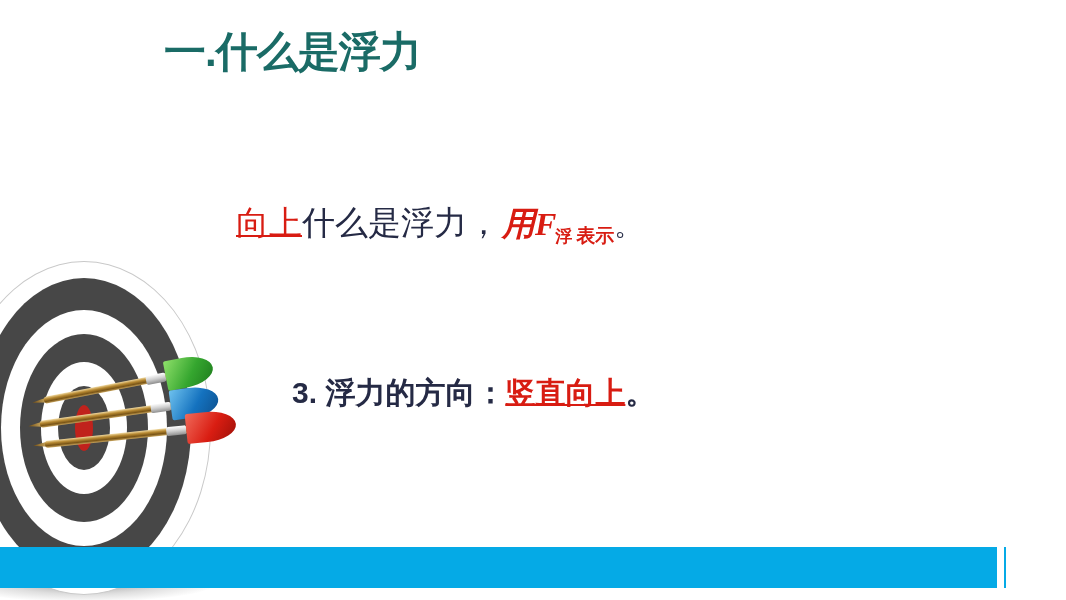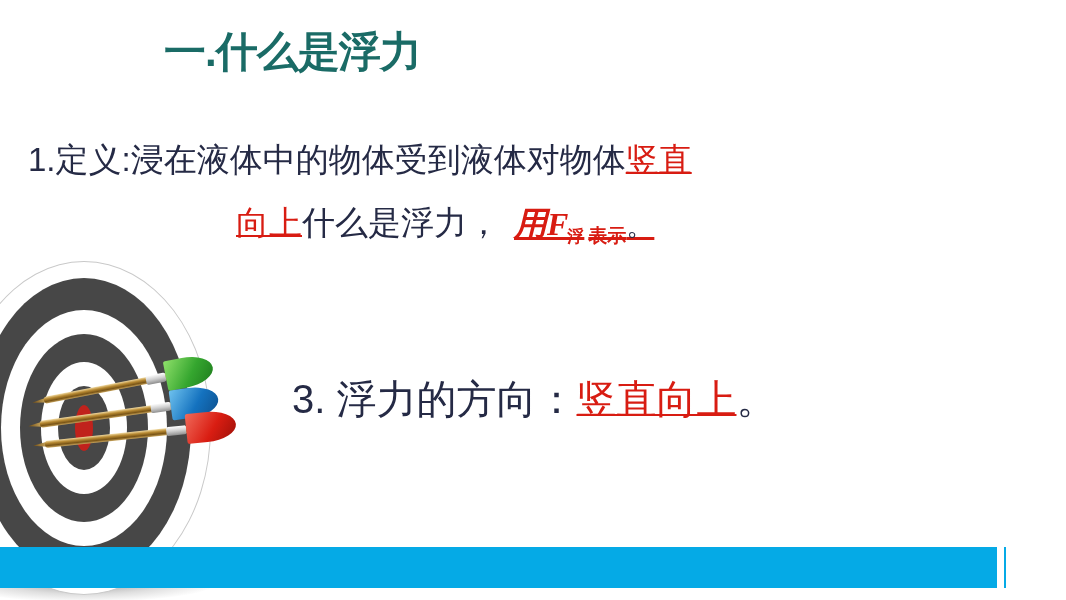--- a/index.html
+++ b/index.html
@@ -41,43 +41,42 @@
     position: absolute;
     white-space: nowrap;
     color: #252a45;
     font-family: "Liberation Sans", "DejaVu Sans", sans-serif;
     font-size: 33px;
     line-height: 1.2;
   }
   #line-1 { left: 28px;  top: 140px; }
   #line-2 { left: 236px; top: 203px; }
   #line-3 { left: 196px; top: 286px; font-size: 31px; }
-  #line-4 { left: 292px; top: 375px; font-size: 40px; }
+  #line-4 { left: 292px; top: 375px; font-size: 30px; font-weight: bold; }
 
   .hl-red {
     color: #d81c12;
   }
   .hl-red-u {
     color: #d81c12;
     text-decoration: underline;
     text-decoration-thickness: 2px;
     text-underline-offset: 1px;
   }
 
   
   .formula {
     display: inline-block;
     color: #d81c12;
     font-weight: bold;
     font-style: italic;
     font-size: 33px;
-    margin-left: 14px;
+    margin-left: 2px;
     position: relative;
     top: 1px;
-    text-decoration: underline;
   }
   .formula .f-italic {
     font-family: "Liberation Serif", "DejaVu Serif", serif;
     font-style: italic;
     font-weight: bold;
     font-size: 32px;
   }
   .formula .f-sub {
     font-size: 17px;
     font-style: normal;
@@ -243,23 +242,20 @@
     <div class="fletch fletch-blue" style="left:132px; width:48px;"></div>
   </div>
 
   <div class="dart" id="dart-red">
     <div class="tip"></div>
     <div class="shaft" style="width:146px;"></div>
     <div class="band" style="left:122px;"></div>
     <div class="fletch fletch-red" style="left:142px; width:50px;"></div>
   </div>
 
-  <div class="body-line" id="line-1">
-    <span>1.</span><span>定义</span><span>:</span><span>浸在液体中的物体受到液体对物体</span><span class="hl-red-u">竖直</span>
-  </div>
 
   <div class="body-line" id="line-2">
     <span class="hl-red-u">向上</span><span>什么是浮力，</span><span class="formula"><span>用</span><span class="f-italic">F</span><span class="f-sub">浮</span><span class="f-tail">表示</span><span class="period-dark">。</span></span>
   </div>
 
 
   <div class="body-line" id="line-4">
     <span>3.</span>&nbsp;<span>浮力的方向：</span><span class="hl-red-u">竖直向上</span><span>。</span>
   </div>
 

